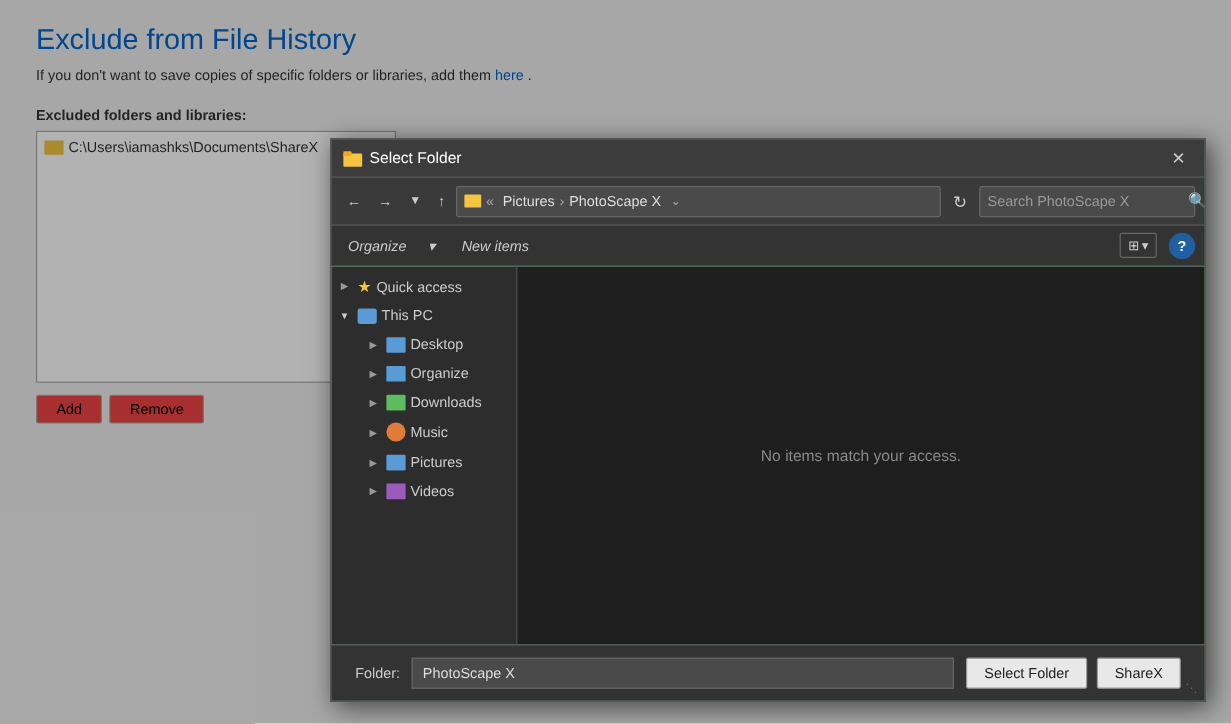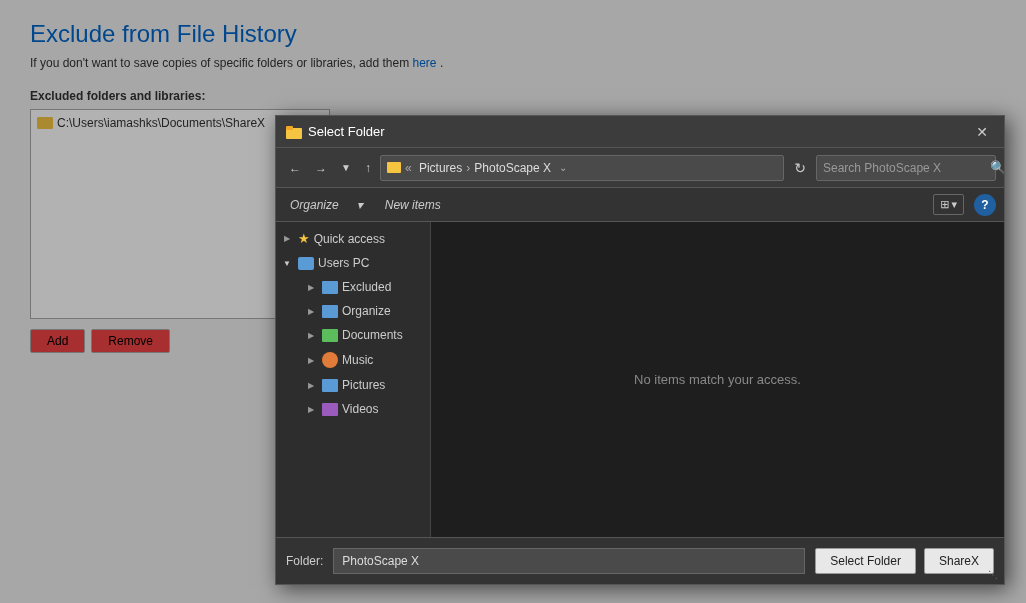--- a/index.html
+++ b/index.html
@@ -342,21 +342,21 @@
       align-items: center;
       justify-content: center;
       color: #888;
       font-size: 13px;
     }
 
     
     .dialog-footer {
       background: #333;
       border-top: 1px solid #555;
-      padding: 10px 10px;
+      padding: 10px 20px;
       display: flex;
       align-items: center;
       gap: 10px;
     }
 
     .folder-label {
       color: #ccc;
       font-size: 12px;
     }
 
@@ -492,39 +492,39 @@
 
       <div class="tree-item">
         <span class="tree-expand">▶</span>
         <span style="color:#f5c542;font-size:13px;">★</span>
         <span>Quick access</span>
       </div>
 
       <div class="tree-item">
         <span class="tree-expand" style="color:#ccc;">▼</span>
         <span style="display:inline-flex;width:16px;height:13px;background:#5b9bd5;border-radius:2px;align-items:center;justify-content:center;"></span>
-        <span>Users PC</span>
+        <span>This PC</span>
       </div>
 
       <div class="tree-item" style="padding-left: 28px;">
         <span class="tree-expand">▶</span>
         <span style="display:inline-flex;width:16px;height:13px;background:#5b9bd5;border-radius:1px;"></span>
-        <span>Excluded</span>
+        <span>Desktop</span>
       </div>
 
       <div class="tree-item" style="padding-left: 28px;">
         <span class="tree-expand">▶</span>
         <span style="display:inline-flex;width:16px;height:13px;background:#5b9bd5;border-radius:1px;"></span>
         <span>Organize</span>
       </div>
 
       <div class="tree-item" style="padding-left: 28px;">
         <span class="tree-expand">▶</span>
         <span style="display:inline-flex;width:16px;height:13px;background:#5bbd5b;border-radius:1px;"></span>
-        <span>Documents</span>
+        <span>Downloads</span>
       </div>
 
       <div class="tree-item" style="padding-left: 28px;">
         <span class="tree-expand">▶</span>
         <span style="display:inline-flex;width:16px;height:16px;background:#e07b39;border-radius:50%;align-items:center;justify-content:center;"></span>
         <span>Music</span>
       </div>
 
       <div class="tree-item" style="padding-left: 28px;">
         <span class="tree-expand">▶</span>

